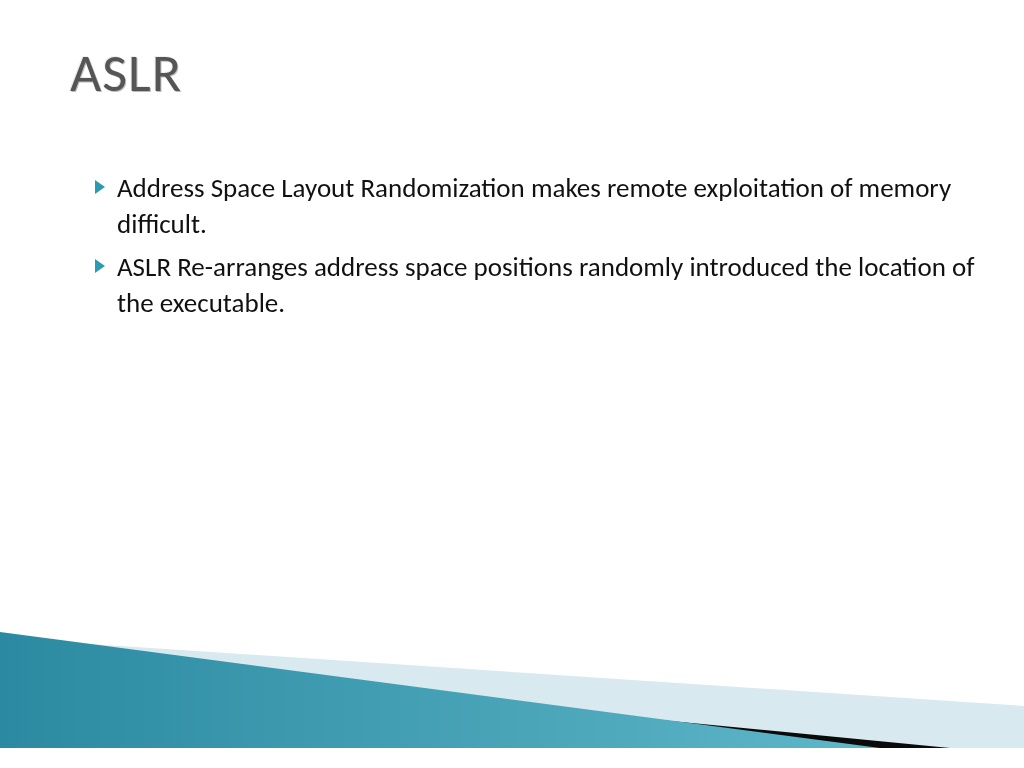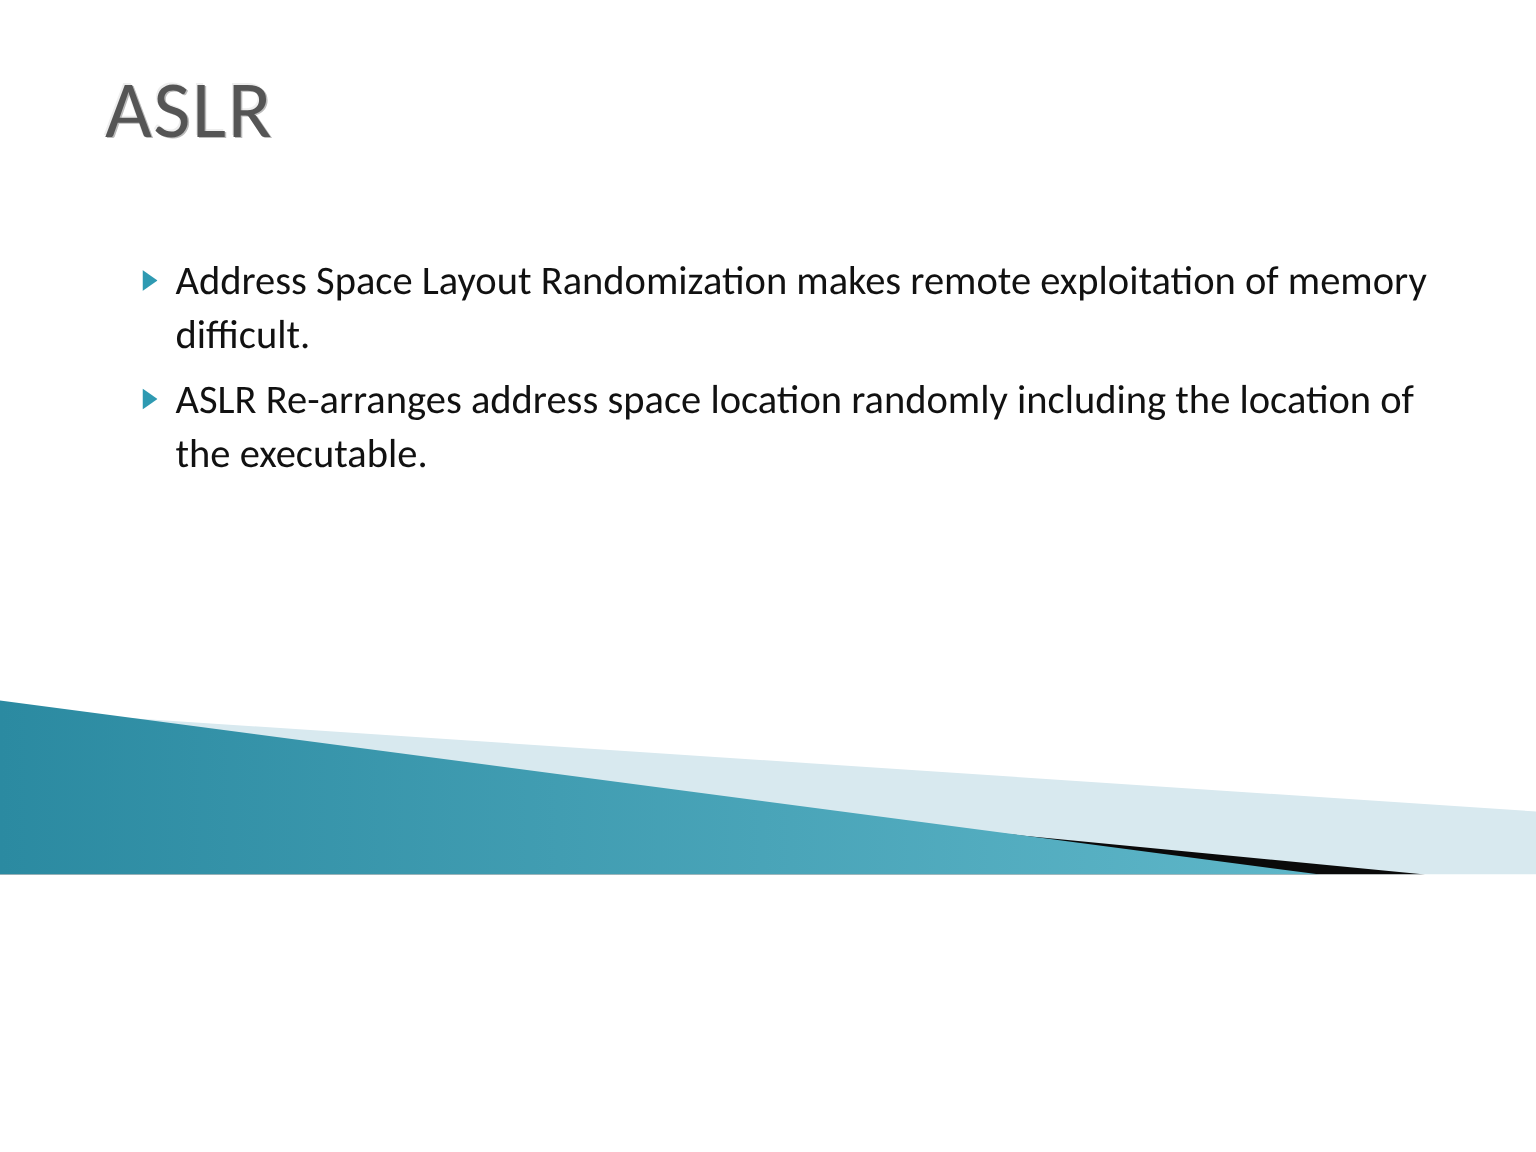--- a/index.html
+++ b/index.html
@@ -1,20 +1,20 @@
 <!DOCTYPE html>
 <html><head>
 <meta charset="utf-8">
 <style>
   * { margin: 0; padding: 0; box-sizing: border-box; }
   html, body { width: 1024px; height: 768px; overflow: hidden; background: #fff; font-family: "Calibri", "Segoe UI", Arial, sans-serif; }
   .slide {
     position: relative;
     width: 1024px;
-    height: 583px;
+    height: 748px;
     background: #ffffff;
   }
   .title {
     position: absolute;
     top: 40px;
     left: 70px;
     font-size: 54px;
     font-weight: 400;
     color: #555;
     letter-spacing: 1px;
@@ -72,21 +72,21 @@
       <span class="bullet-text">Address Space Layout Randomization makes remote exploitation of memory difficult.</span>
     </div>
 
 
     <div class="bullet-row">
       <span class="bullet-icon">
         <svg width="10" height="14" viewBox="0 0 10 14">
             <polygon points="0,0 10,7 0,14" fill="currentColor"></polygon>
           </svg>
       </span>
-      <span class="bullet-text">ASLR Re-arranges address space location randomly including the location of the executable.</span>
+      <span class="bullet-text">ASLR Re-arranges address space positions randomly introduced the location of the executable.</span>
     </div>
 
 
   </div>
 
   <svg class="wedge" viewBox="0 0 1024 170" preserveAspectRatio="none">
     <defs>
       <linearGradient id="tealgrad" x1="0" y1="0" x2="1" y2="0">
         <stop offset="0%" stop-color="#2b8aa1"></stop>
         <stop offset="100%" stop-color="#5fb7c9"></stop>

